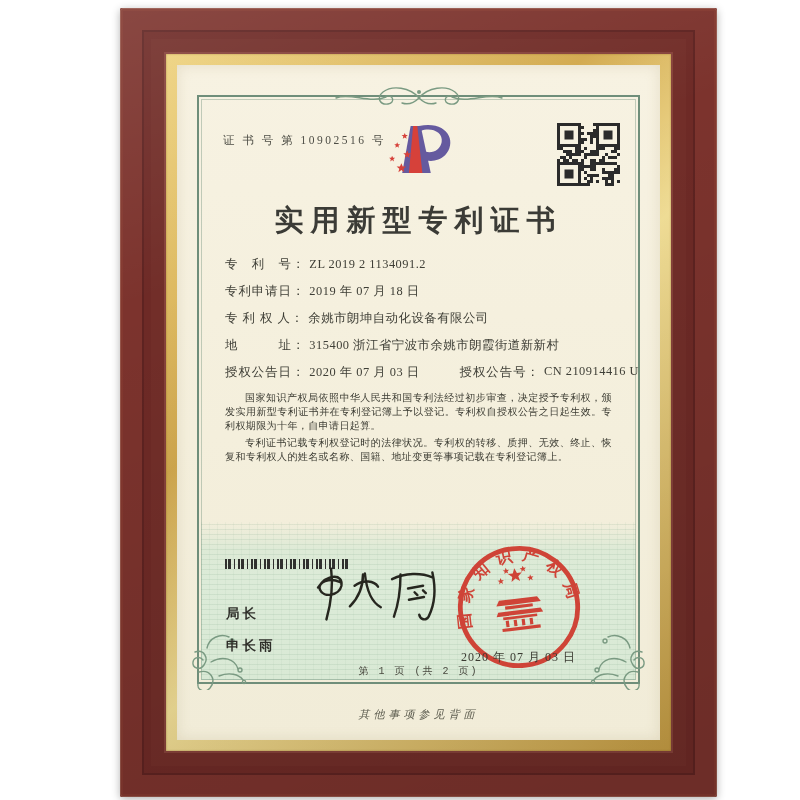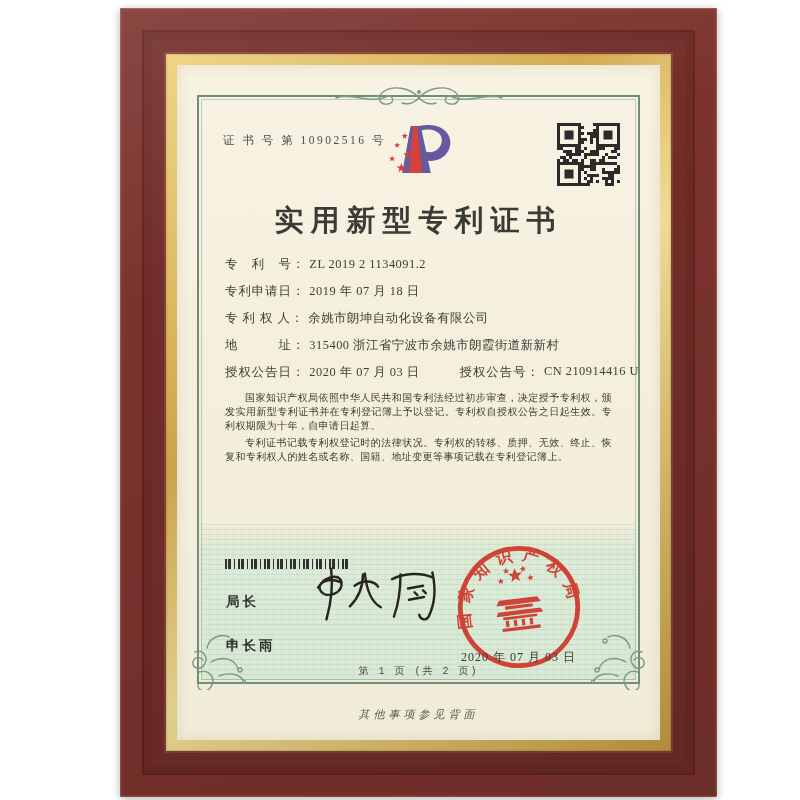--- a/index.html
+++ b/index.html
@@ -70,21 +70,21 @@
   .fvalue{white-space:pre;letter-spacing:.5px;}
   .pair2{margin-left:40px;display:flex;}
   
   .paras{margin-top:5px;font-size:10px;line-height:1.42;color:#3c3c33;text-align:justify;}
   .paras p{margin:0 0 2px;text-indent:2em;letter-spacing:.4px;}
   
   .barcode{
     position:absolute;left:26px;top:462px;width:126px;height:10px;z-index:2;
     background:repeating-linear-gradient(90deg,#30302e 0 2px,rgba(0,0,0,0) 2px 3px,#30302e 3px 6px,rgba(0,0,0,0) 6px 9px,#30302e 9px 10px,rgba(0,0,0,0) 10px 13px);
   }
-  .signer-title{position:absolute;left:27px;top:496px;font-size:13.5px;font-weight:600;letter-spacing:3px;color:#2e2e29;z-index:2;}
+  .signer-title{position:absolute;left:27px;top:508px;font-size:13.5px;font-weight:600;letter-spacing:3px;color:#2e2e29;z-index:2;}
   .signer-name{position:absolute;left:27px;top:540px;font-size:13.5px;font-weight:600;letter-spacing:3px;color:#2e2e29;z-index:2;}
   .signature{position:absolute;left:104px;top:466px;z-index:3;}
   .seal{position:absolute;left:256px;top:446px;width:128px;height:128px;transform:rotate(-7deg);opacity:.93;z-index:2;}
   .seal-date{position:absolute;left:262px;top:552px;font-size:12px;letter-spacing:1px;color:#3a3a31;z-index:3;white-space:pre;}
   .page-footer{position:absolute;left:0;right:0;bottom:4px;text-align:center;font-size:10px;letter-spacing:2px;color:#4a4a40;z-index:3;font-family:Liberation Mono, monospace;}
   
   .top-flourish{position:absolute;left:50%;top:-13px;transform:translateX(-50%);z-index:2;}
   .corner-fl{position:absolute;bottom:-8px;z-index:2;}
   .corner-fl.left{left:-10px;}
   .corner-fl.right{right:-10px;transform:scaleX(-1);}

